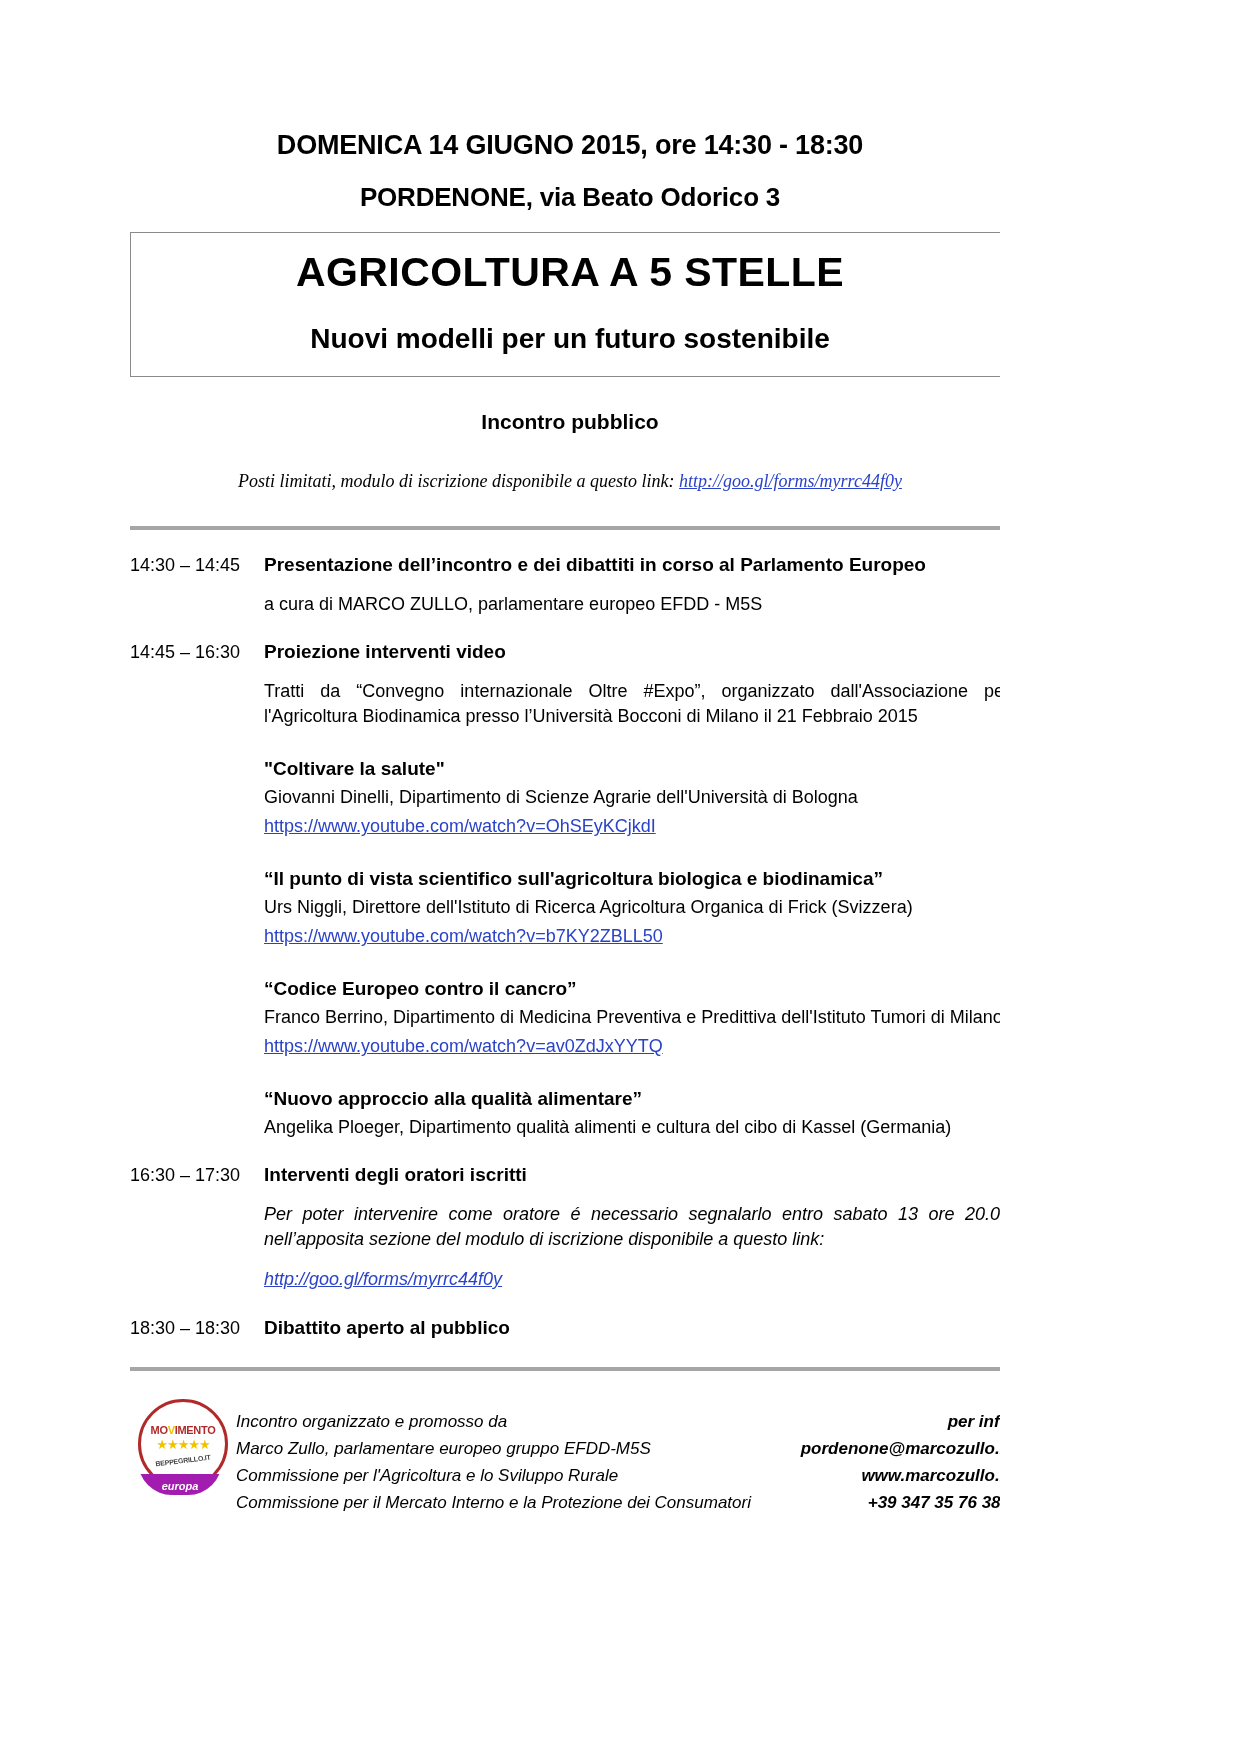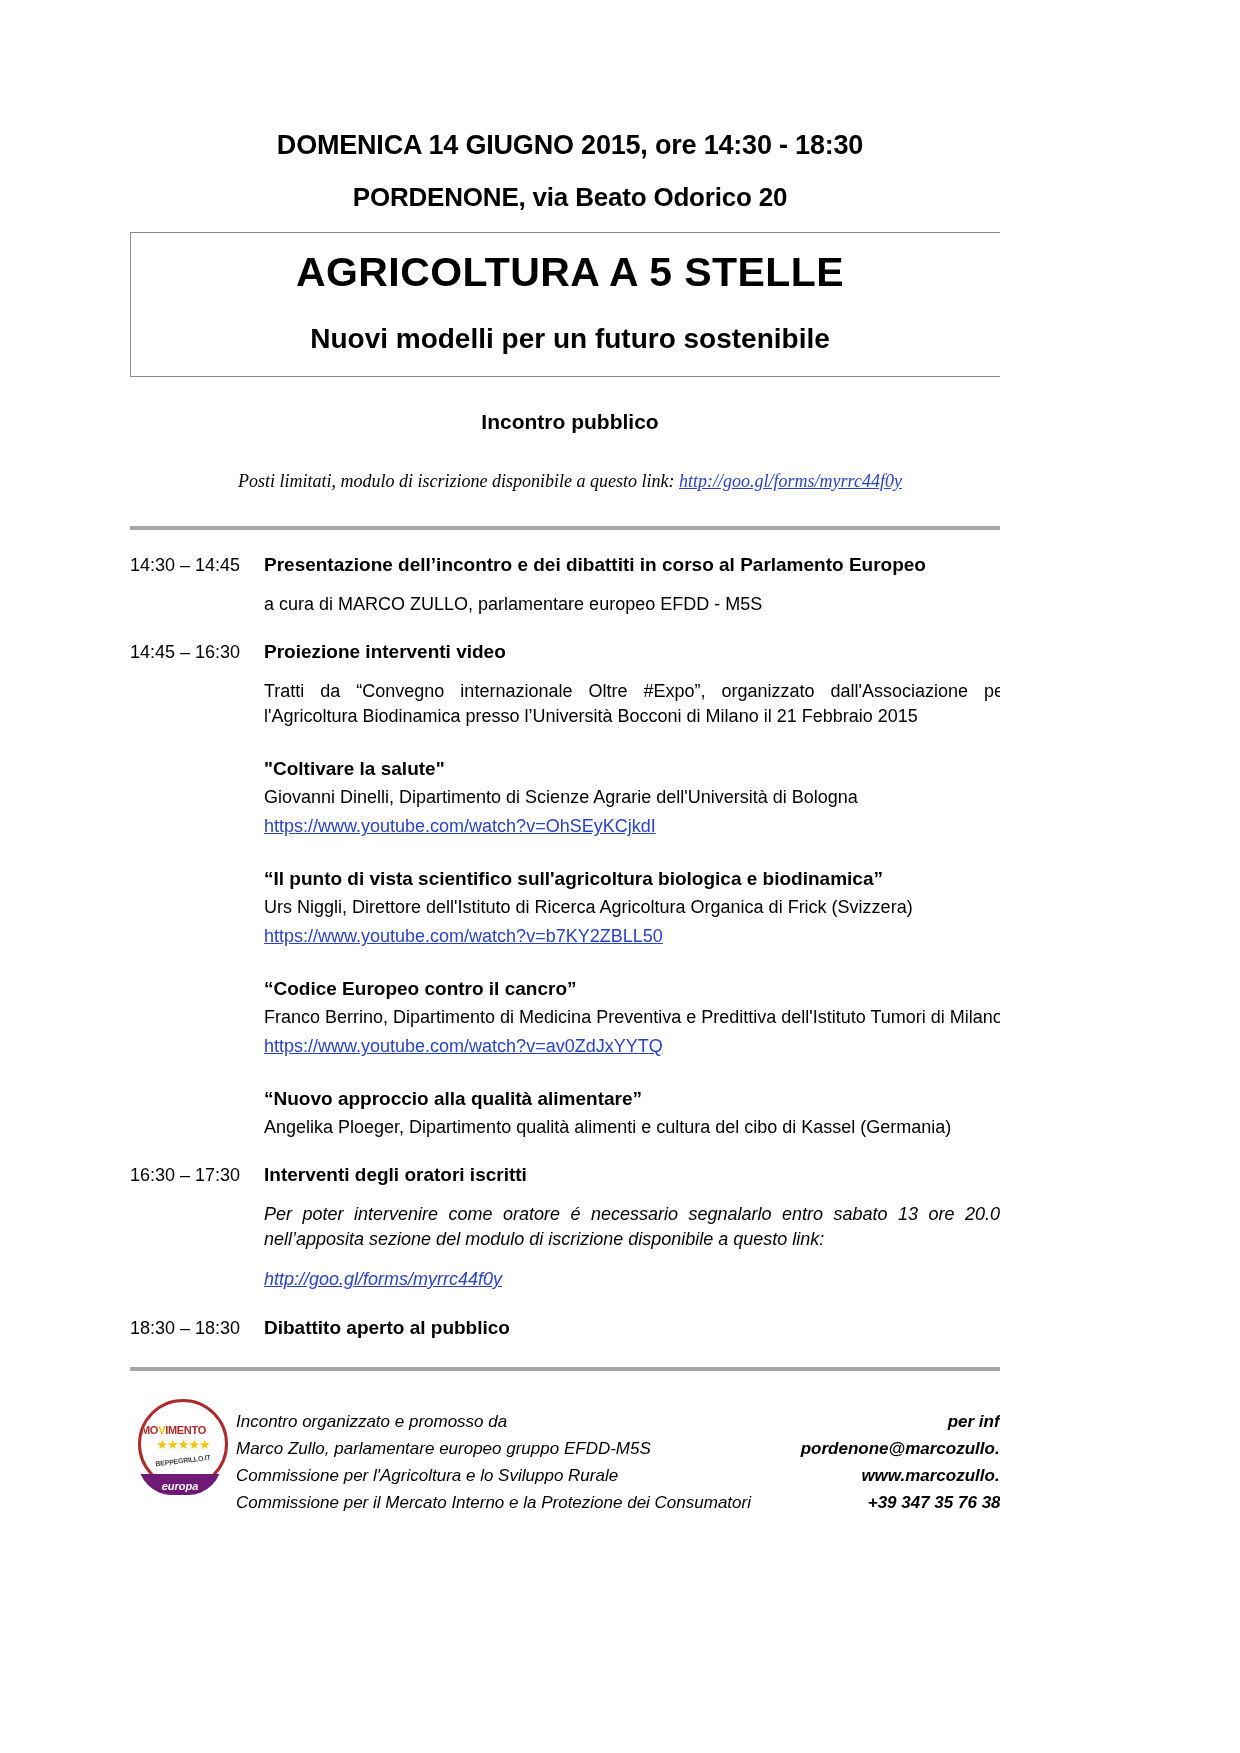--- a/index.html
+++ b/index.html
@@ -176,21 +176,21 @@
     width: 84px; height: 84px;
     border: 3px solid #b02a2a;
     border-radius: 50%;
     background: #ffffff;
     overflow: hidden;
   }
   .logo-word {
     position: absolute;
     left: 0; right: 0;
     top: 22px;
-    text-align: left;
+    text-align: center;
     font-size: 11px;
     font-weight: bold;
     color: #b02a2a;
     letter-spacing: -0.3px;
     font-family: "Liberation Sans", sans-serif;
   }
   .logo-word .v { color: #e8c400; }
   .logo-stars {
     position: absolute;
     left: 0; right: 0;
@@ -212,42 +212,42 @@
     letter-spacing: -0.2px;
     transform: rotate(-7deg);
   }
   .logo-arc {
     position: absolute;
     left: 6px;
     top: 62px;
     width: 84px;
     height: 34px;
     border-radius: 0 0 44px 44px;
-    background: #701a75;
+    background: #a21caf;
     clip-path: polygon(0 38%, 100% 38%, 100% 100%, 0 100%);
   }
   .logo-europa {
     position: absolute;
     left: 0; right: 0;
     bottom: 3px;
     text-align: center;
     font-size: 11px;
     font-style: italic;
     font-weight: bold;
     color: #ffffff;
   }
 </style>
 </head>
 <body>
 
 <div class="page">
   <div class="content">
 
     <div class="hdr-line hdr-date">DOMENICA 14 GIUGNO 2015, ore 14:30 - 18:30</div>
-    <div class="hdr-line hdr-place">PORDENONE, via Beato Odorico 20</div>
+    <div class="hdr-line hdr-place">PORDENONE, via Beato Odorico 3</div>
 
     <div class="title-box">
       <div class="title-main">AGRICOLTURA A 5 STELLE</div>
       <div class="title-sub">Nuovi modelli per un futuro sostenibile</div>
     </div>
 
     <div class="subhead">Incontro pubblico</div>
 
     <div class="note"><span>Posti limitati, modulo di iscrizione disponibile a questo link: </span><a class="link" href="#">http://goo.gl/forms/myrrc44f0y</a></div>
 

